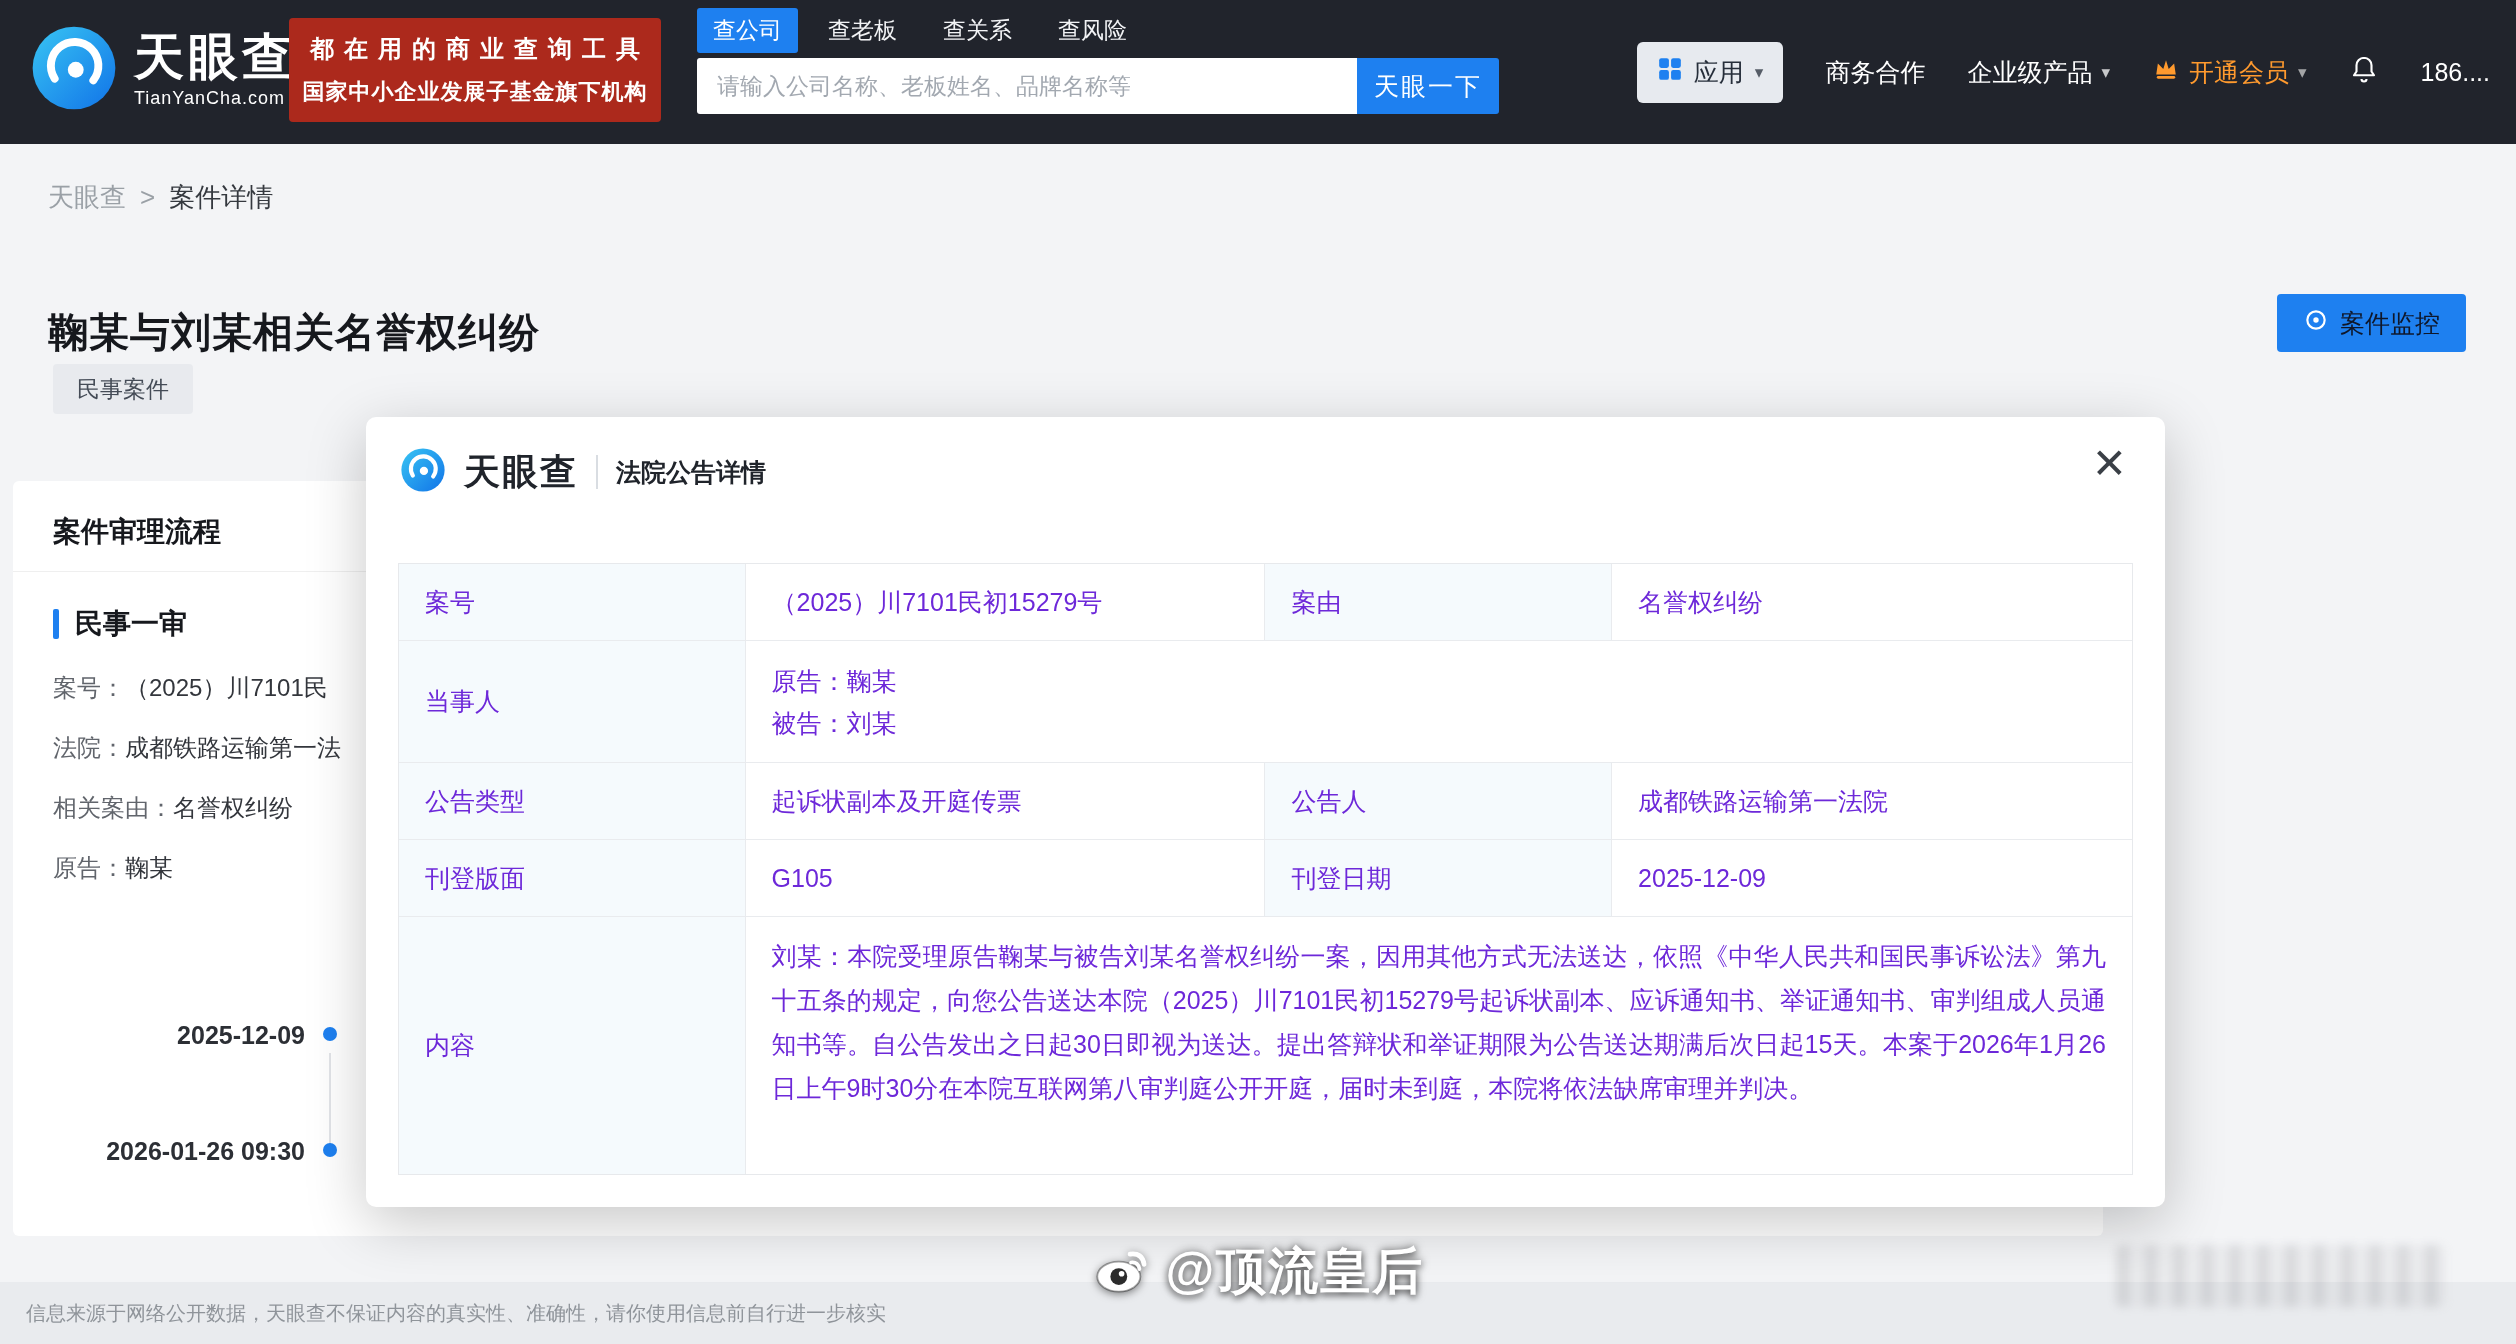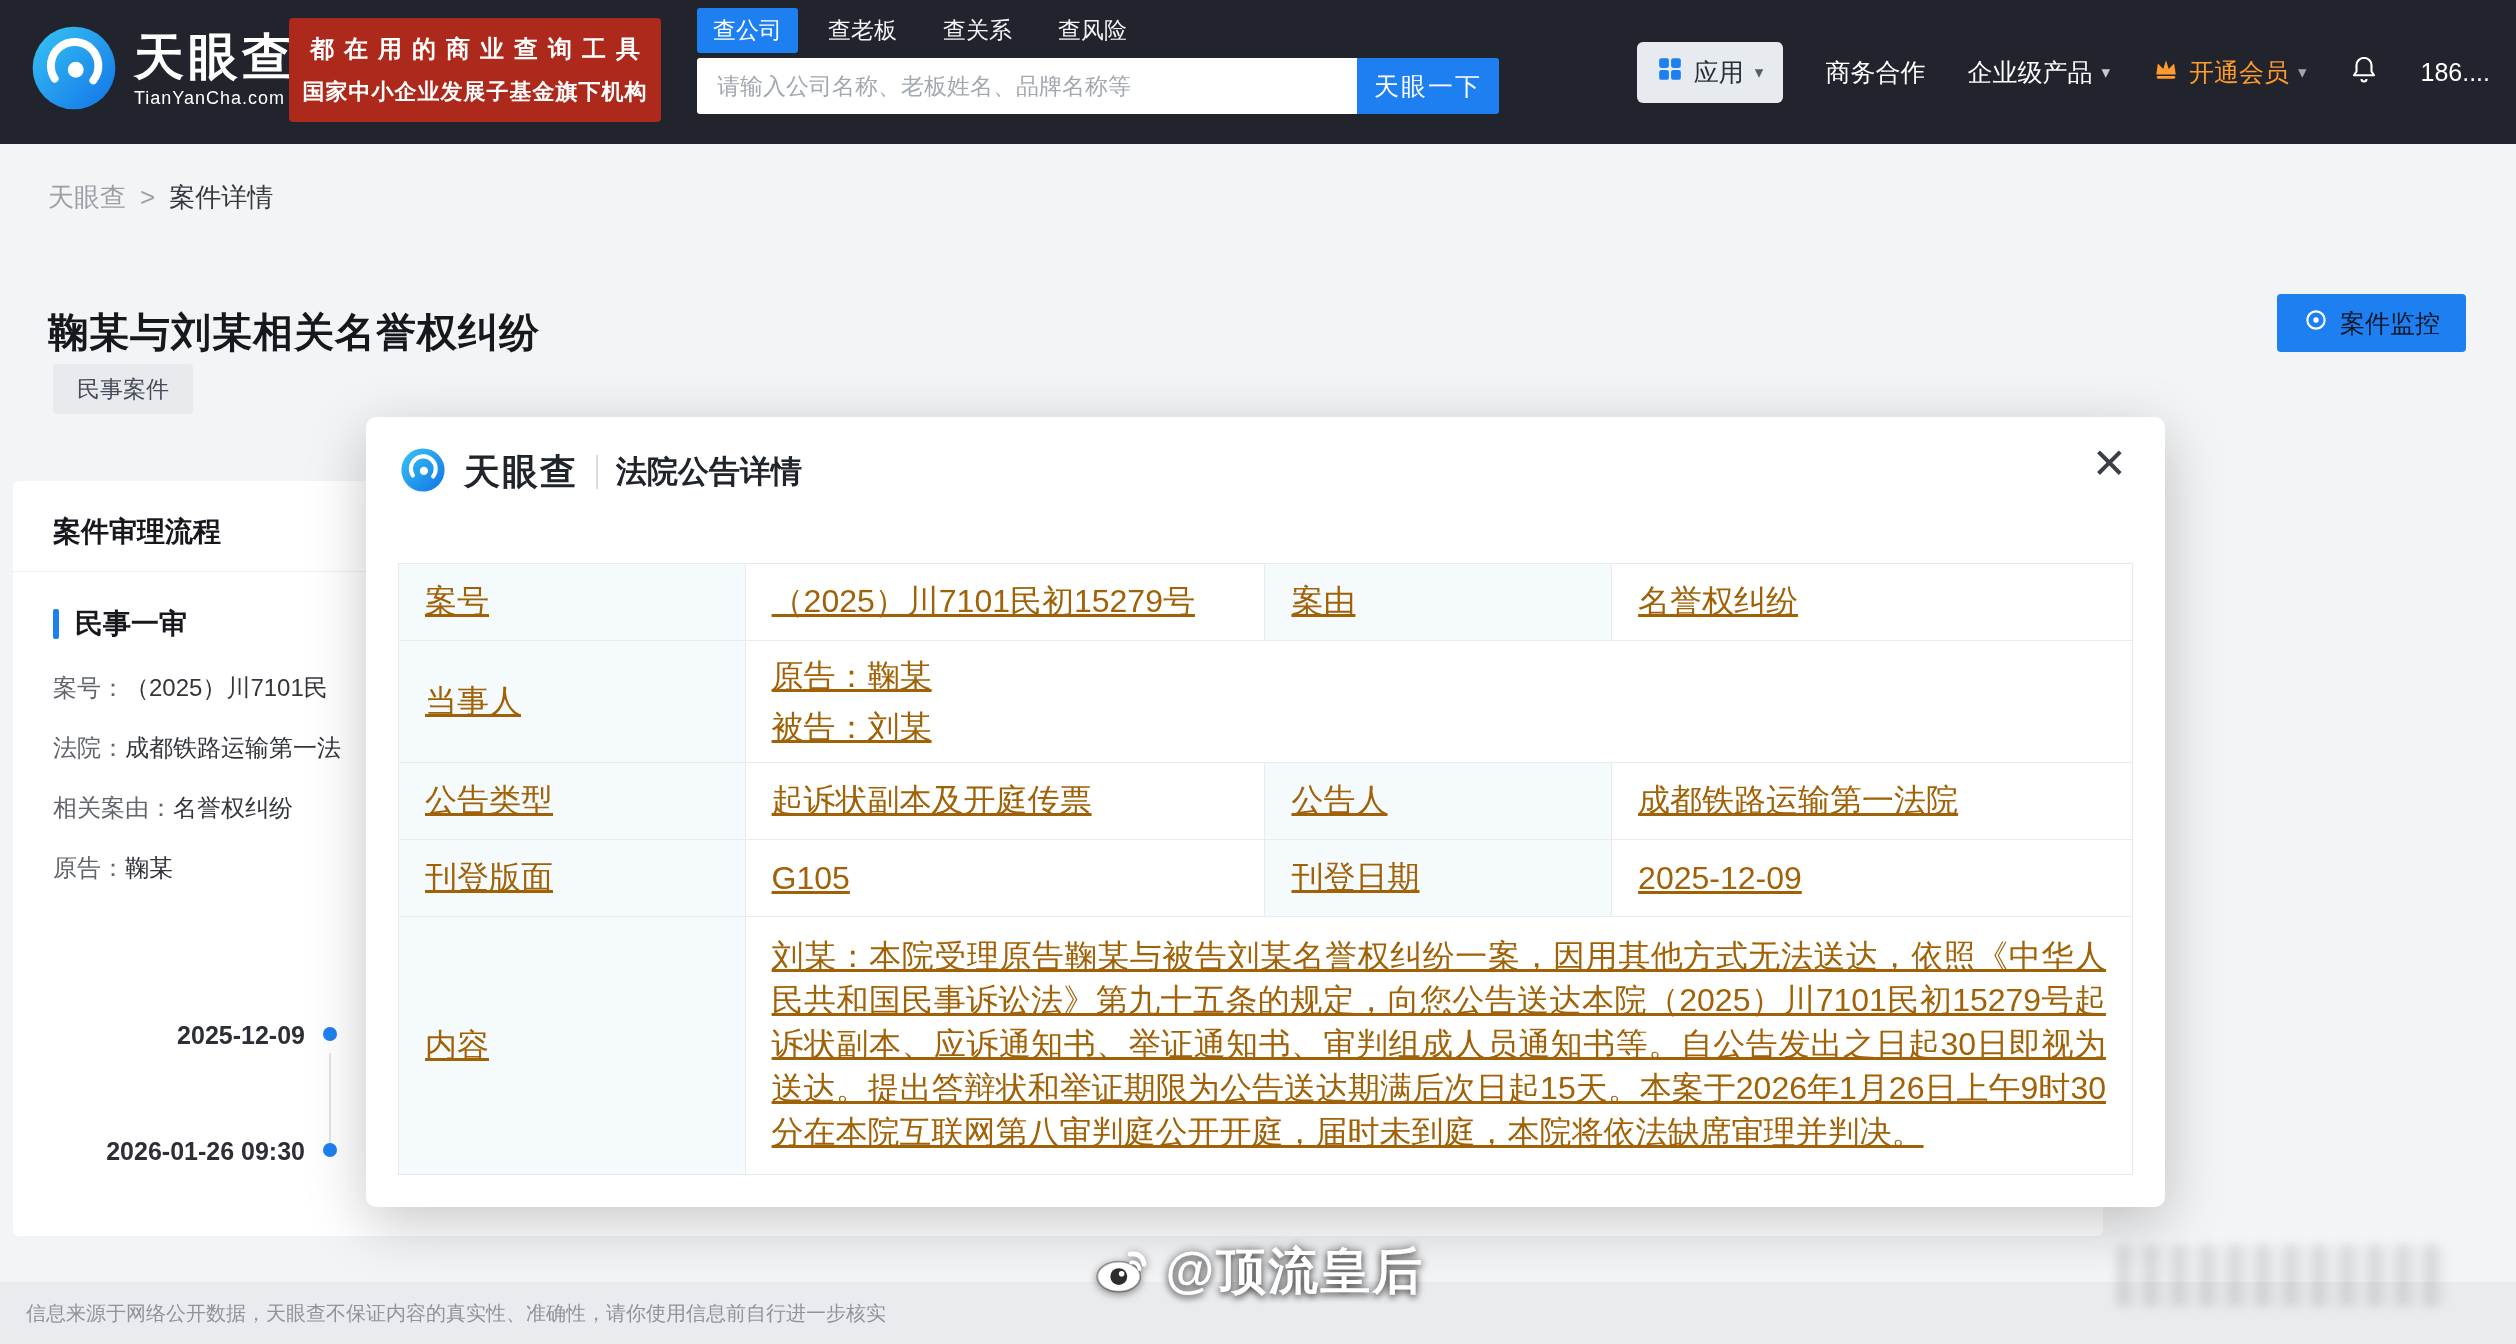--- a/index.html
+++ b/index.html
@@ -59,27 +59,27 @@
   .tl-date { position:absolute; left:0; width:292px; text-align:right; font-size:25px; font-weight:700; color:#2c2f35; }
   .tl-dot { position:absolute; left:310px; width:14px; height:14px; border-radius:50%; background:#1e80f0; }
   .tl-line { position:absolute; left:316px; top:572px; width:2px; height:96px; background:#e2e4e8; }
 
   
   .modal { position:absolute; left:366px; top:417px; width:1799px; height:790px; background:#fff; border-radius:10px;
            box-shadow:0 16px 60px rgba(0,0,0,.22); z-index:30; }
   .modal-header { position:absolute; left:34px; top:30px; display:flex; align-items:center; gap:18px; }
   .m-brand { font-size:36px; font-weight:700; color:#20242b; letter-spacing:2px; }
   .m-sep { width:2px; height:34px; background:#d9dde2; }
-  .m-title { font-size:31px; font-weight:600; color:#20242b; }
+  .m-title { font-size:25px; font-weight:600; color:#20242b; }
   .m-close { position:absolute; right:38px; top:26px; font-size:42px; color:#3a3f46; line-height:1; cursor:pointer; font-weight:300; }
 
   .gtable { position:absolute; left:32px; top:146px; width:1735px; border:1px solid #e7e9ec;
             display:grid; grid-template-columns:20% 30% 20% 30%; grid-template-rows:77px 122px 77px 77px 257px; }
-  .cell { border-right:1px solid #e9ebee; border-bottom:1px solid #e9ebee; font-size:32px; color:#a16207;
-          display:flex; align-items:center; padding:0 26px;text-decoration:underline; }
+  .cell { border-right:1px solid #e9ebee; border-bottom:1px solid #e9ebee; font-size:25px; color:#6d28d9;
+          display:flex; align-items:center; padding:0 26px; }
   .th { background:#f5fafd; }
   .td { background:#fff; }
   .span3 { grid-column:2 / 5; }
   .no-r { border-right:none; }
   .no-b { border-bottom:none; }
   .party { flex-direction:column; align-items:flex-start; justify-content:center; gap:12px; line-height:1.2; }
   .content-cell { display:block; padding:17px 26px; line-height:44px; text-align:justify; }
 
   
   .footer { position:absolute; left:0; bottom:0; width:100%; height:62px; background:#e9ebee; display:flex; align-items:center; }

